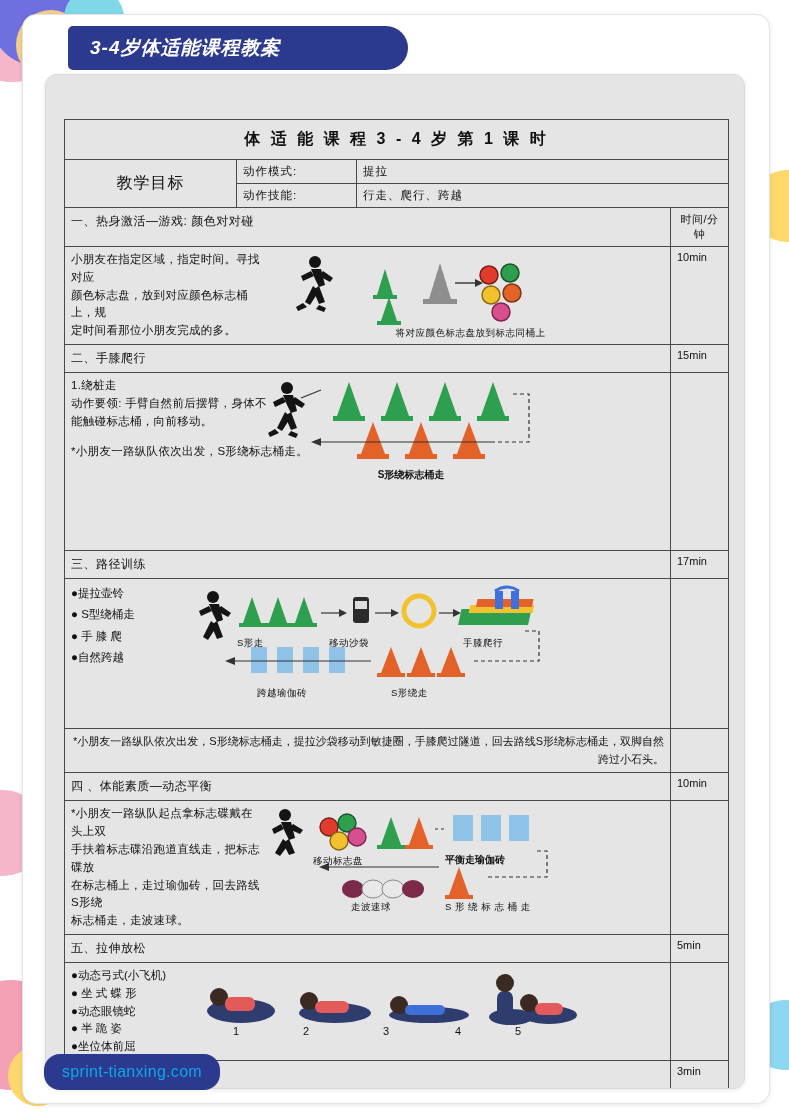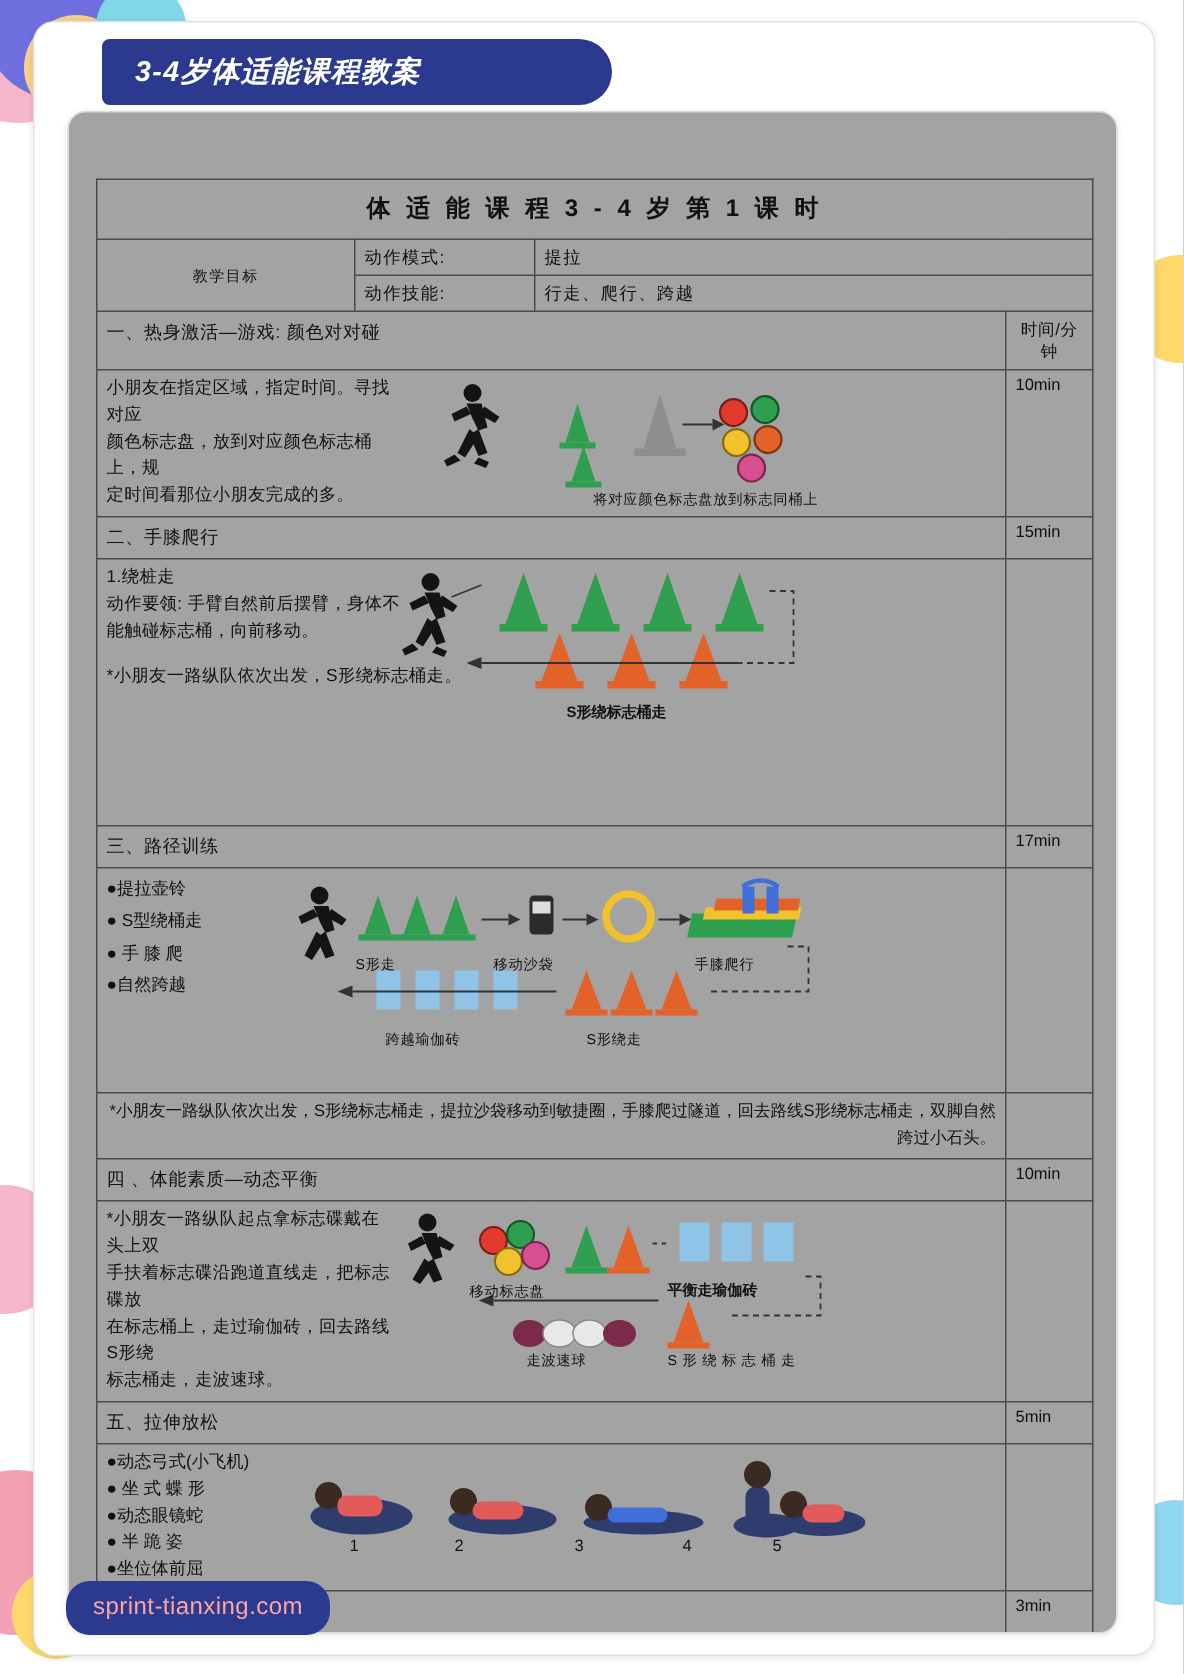--- a/index.html
+++ b/index.html
@@ -81,21 +81,21 @@
     background: #ffffff;
     border: 1px solid #e4e4e4;
     border-radius: 14px;
     box-shadow: 0 1px 5px rgba(0,0,0,0.10);
     z-index: 3;
   }
   .sheet {
     position: absolute;
     left: 45px; top: 74px;
     width: 700px; height: 1015px;
-    background: #a3a3a3;
+    background: #e5e5e5;
     border: 1px solid #dadada;
     border-radius: 12px;
     box-shadow: 0 1px 4px rgba(0,0,0,0.10);
     z-index: 4;
     overflow: hidden;
   }
 
   
   table.lesson {
     position: absolute;
@@ -114,21 +114,21 @@
   .doc-title {
     text-align: center;
     font-size: 16px;
     font-weight: bold;
     letter-spacing: 3px;
     padding: 9px 0 !important;
   }
   .goal-label {
     text-align: center;
     vertical-align: middle !important;
-    font-size: 10px;
+    font-size: 16px;
     letter-spacing: 1px;
     width: 172px;
   }
   .goal-key {
     width: 120px;
     font-size: 11.5px;
     vertical-align: middle !important;
     letter-spacing: 1px;
   }
   .goal-val {
@@ -162,21 +162,21 @@
   .fig-cap-b { font-size: 10px; font-weight: bold; text-align:center; }
 
   
   .svgwrap { display:block; }
 
   
   .watermark {
     position: absolute;
     left: 44px; bottom: 26px;
     background: #2b3a8f;
-    color: #fca5a5;
+    color: #0ea5e9;
     font-size: 16px;
     padding: 9px 18px;
     border-radius: 16px;
     z-index: 8;
     letter-spacing: 0.3px;
   }
 </style>
 </head>
 <body>
 

